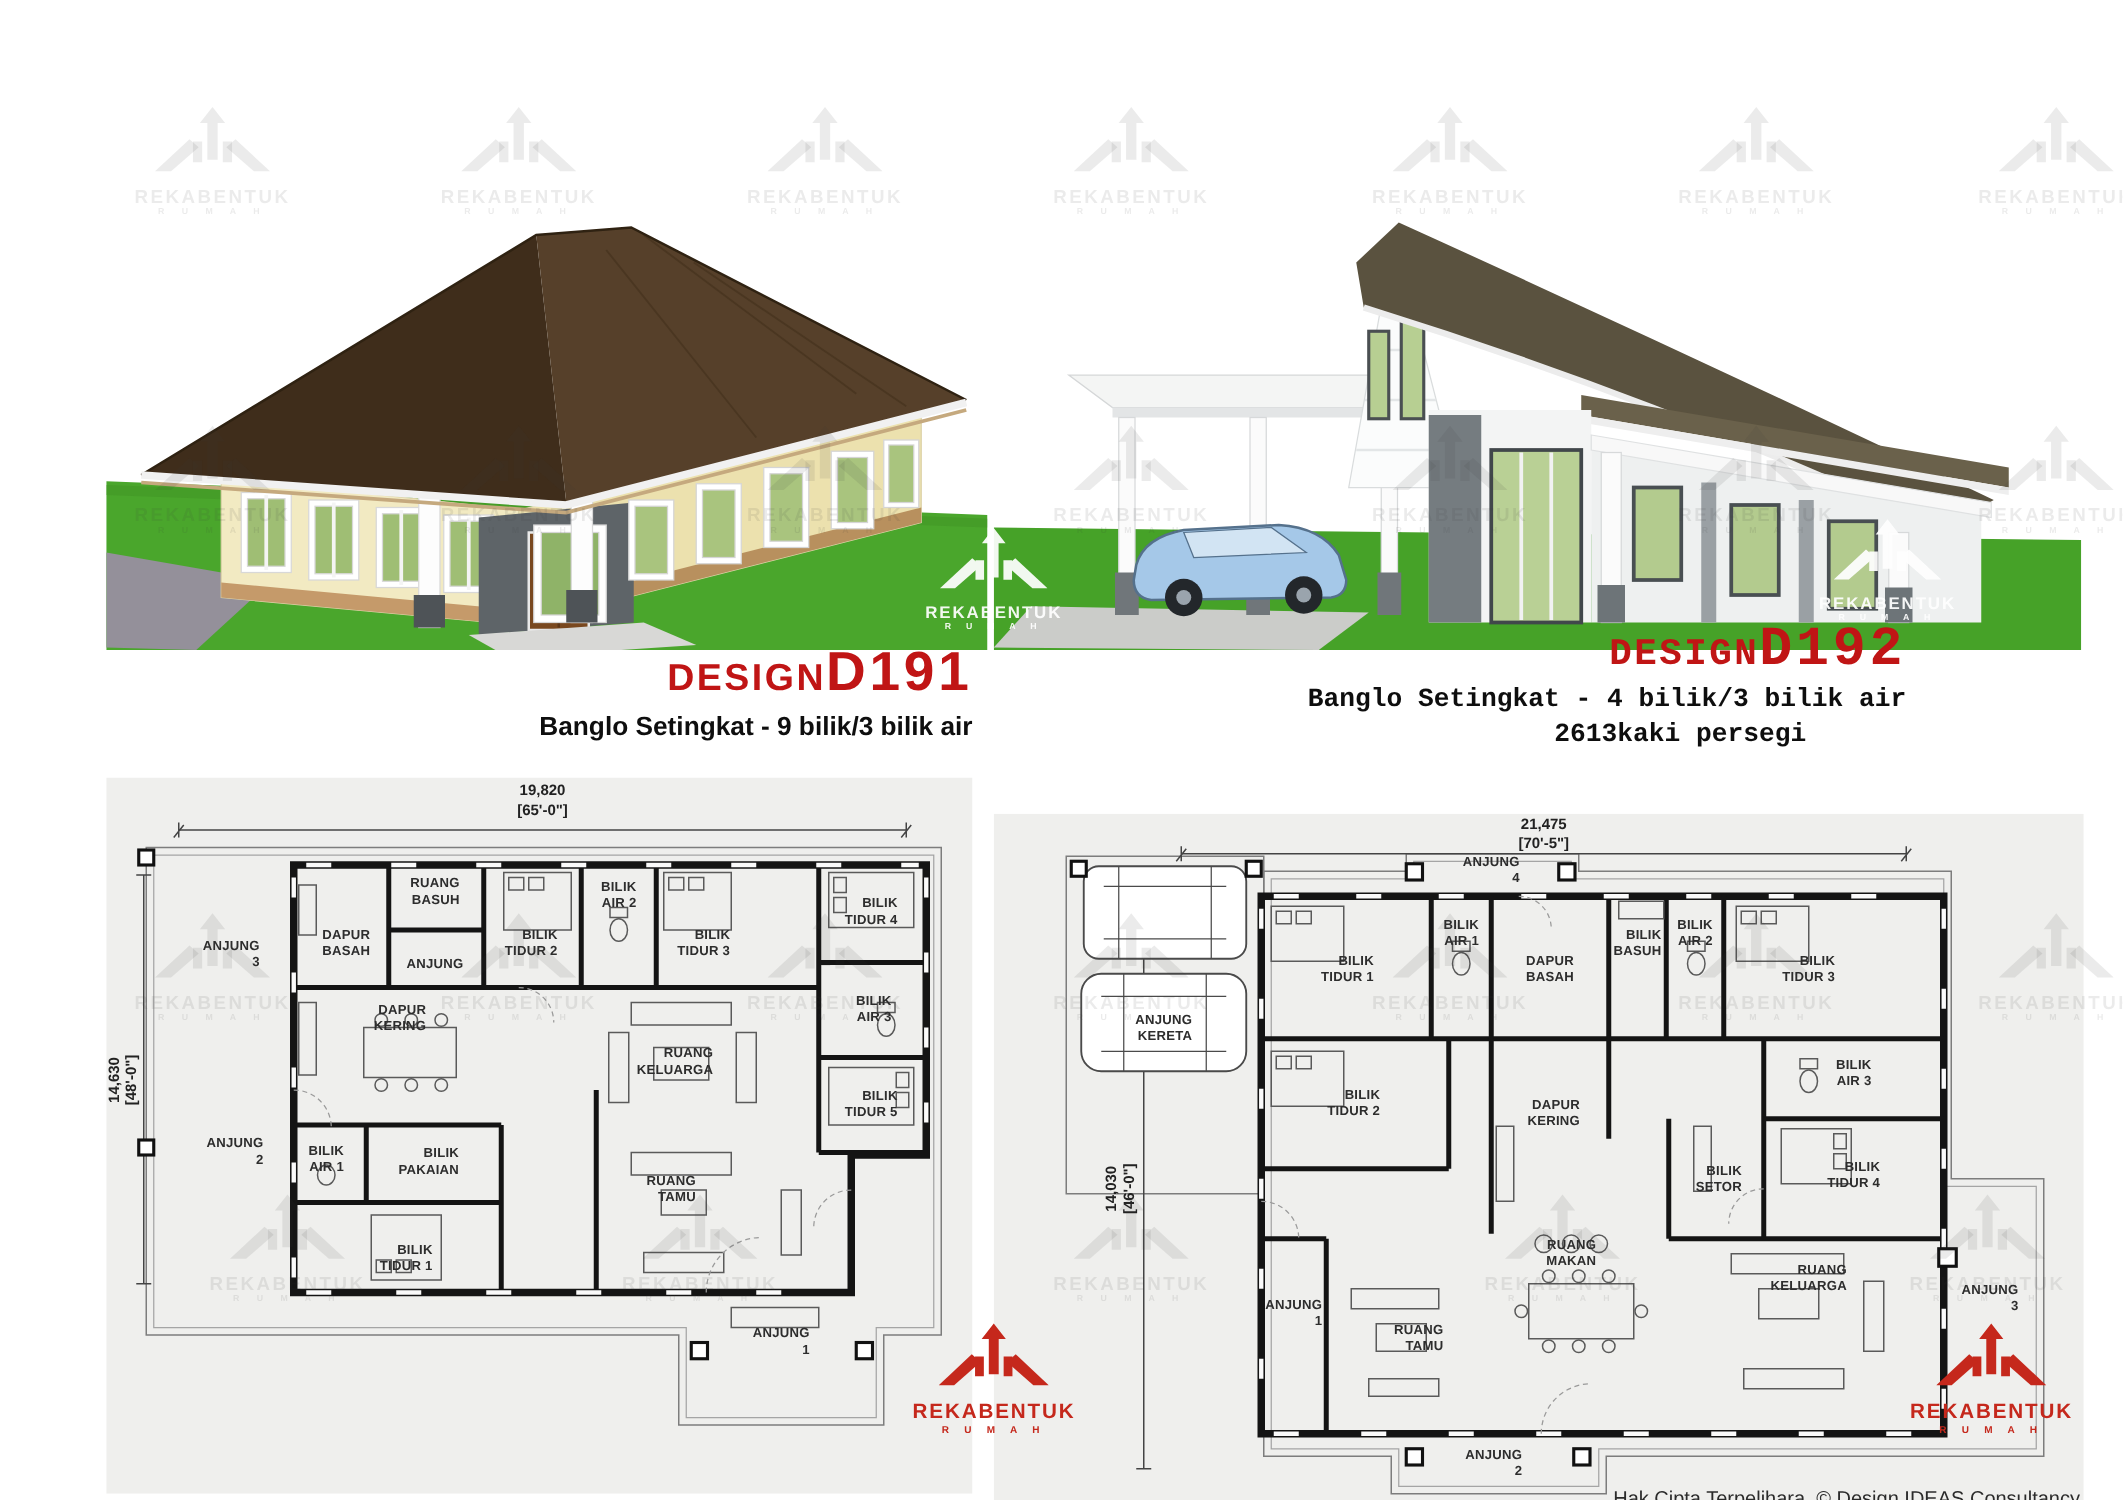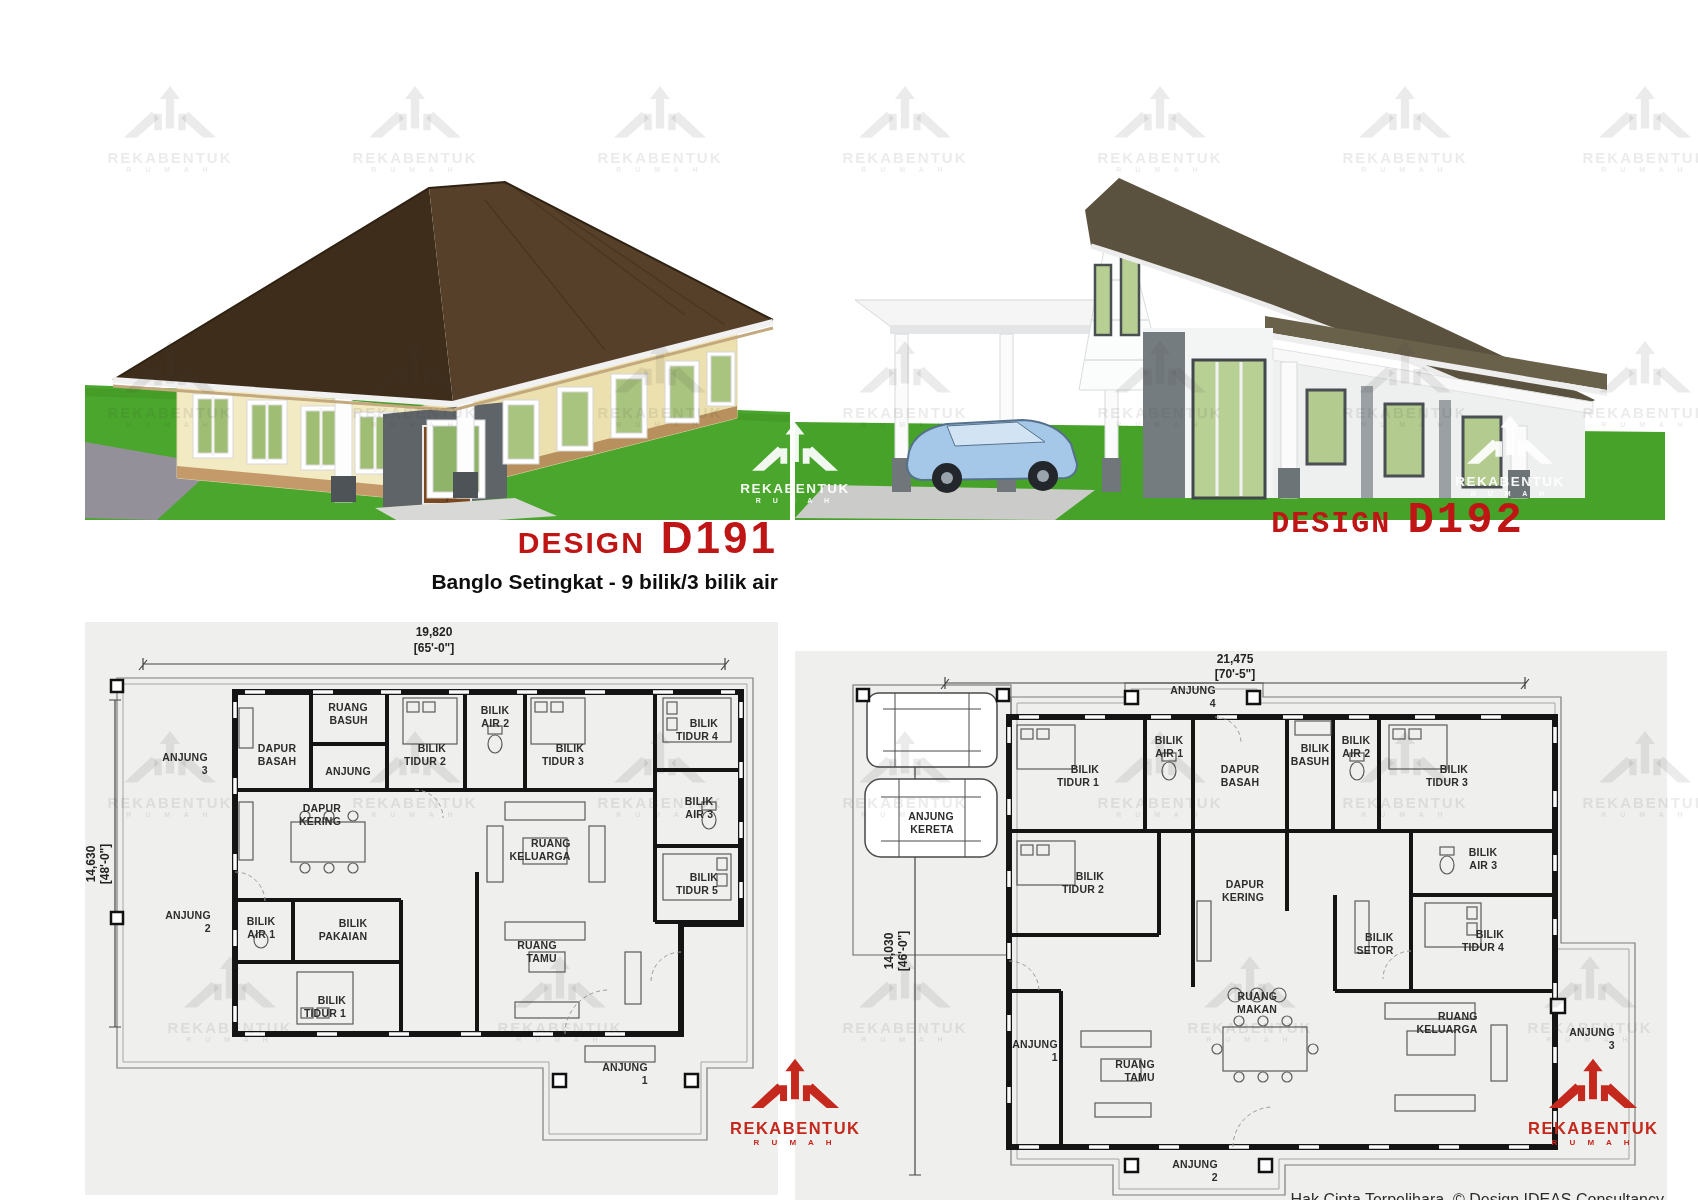--- a/index.html
+++ b/index.html
@@ -4,21 +4,21 @@
 <style>
   html,body{margin:0;padding:0;background:#ffffff;}
   .page{position:relative;width:1698px;height:1200px;background:#fff;overflow:hidden;
         font-family:"Liberation Sans",sans-serif;}
   .abs{position:absolute;}
 
   
   .title-block{position:absolute;text-align:right;}
   .design-line{white-space:nowrap;line-height:40px;}
   .design-word{font-size:30px;font-weight:700;color:#c01515;letter-spacing:2px;}
-  .design-code{font-size:44px;font-weight:700;color:#c01515;letter-spacing:3px;margin-left:16px;}
+  .design-code{font-size:44px;font-weight:700;color:#c01515;letter-spacing:3px;}
   .subtitle{font-size:21px;font-weight:700;color:#0e0e0e;line-height:28px;white-space:nowrap;}
   .area-line{font-size:21px;font-weight:700;color:#0e0e0e;line-height:28px;white-space:nowrap;}
 
   
   .plan{position:absolute;}
   .plan svg{display:block;}
   .room-layer{position:absolute;left:0;top:0;right:0;bottom:0;pointer-events:none;}
   .room-label{position:absolute;transform:translate(-50%,-50%);font-size:10.5px;font-weight:700;
               color:#2d2d2d;text-align:right;white-space:pre-line;line-height:1.25;letter-spacing:.2px;}
   .dim-text{font:700 12px "Liberation Sans",sans-serif;fill:#222;}
@@ -325,20 +325,22 @@
       <rect x="486" y="302" width="16" height="136" fill="#fbfbfb" stroke="#d7d9da"></rect>
       <rect x="483" y="408" width="22" height="30" fill="#6d7478"></rect>
       <rect x="716" y="366" width="16" height="72" fill="#fbfbfb" stroke="#d7d9da"></rect>
       <rect x="713" y="410" width="22" height="28" fill="#6d7478"></rect>
     </svg>
 
     <div class="title-block" style="left:5px;top:500px;width:730px;font-family:Liberation Mono, monospace;">
       <div class="design-line">
         <span class="design-word">DESIGN</span><span class="design-code">D192</span>
       </div>
+      <div class="subtitle">Banglo Setingkat - 4 bilik/3 bilik air</div>
+      <div class="area-line" style="padding-right:80px;">2613kaki persegi</div>
     </div>
 
     <div class="plan" style="left:5px;top:651px;width:872px;height:563px;">
       <svg width="872" height="563" viewBox="0 0 872 563">
         <rect width="872" height="563" fill="#efefed"></rect>
 
         <rect x="58" y="34" width="158" height="270" fill="none" stroke="#7d7d7d" stroke-width="1.2"></rect>
         <path d="M216,46 H330 V32 H468 V46 H766 V292 H840 V514 H490 V544 H318 V514 H216 Z" fill="none" stroke="#7d7d7d" stroke-width="1.2"></path>
         <path d="M222,52 H336 V38 H462 V52 H760 V298 H834 V508 H484 V538 H324 V508 H222 Z" fill="none" stroke="#a5a5a5" stroke-width="1"></path>
 

